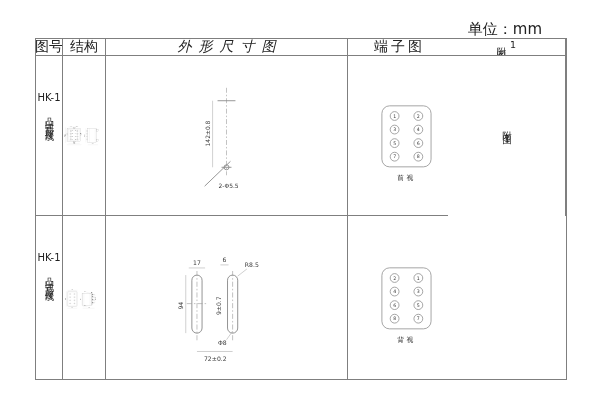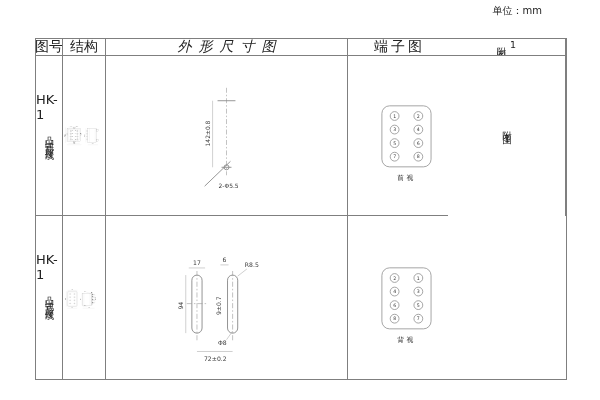--- a/index.html
+++ b/index.html
@@ -1,32 +1,32 @@
 <!DOCTYPE html>
 <html><head>
 <meta charset="utf-8">
 <style>
   * { margin:0; padding:0; box-sizing:border-box; }
   html,body { width:600px; height:400px; }
   body { font-family:"DejaVu Sans","Liberation Sans",sans-serif; background:#ffffff; color:#2f2f2f; }
   .canvas { position:relative; width:600px; height:400px; background:#fff; overflow:hidden; }
-  .unit-label { position:absolute; top:4px; right:58px; font-size:10px; color:#222; }
+  .unit-label { position:absolute; top:20px; right:58px; font-size:15px; color:#222; }
   .spec-table { position:absolute; left:35px; top:38px; width:532px; height:342px;
     display:grid; grid-template-columns:27px 43px 242px 100px 118px; grid-template-rows:17px 160px 163px;
     border:1px solid #7f7f7f; }
   .c { border-right:1px solid #7f7f7f; border-bottom:1px solid #7f7f7f; position:relative;
        display:flex; align-items:center; justify-content:center; overflow:hidden; }
   .lastcol { border-right:none; }
   .lastrow { border-bottom:none; }
   .hd { font-size:14px; color:#222; white-space:nowrap; }
   .sp7 { letter-spacing:7px; padding-left:7px;font-style:italic; }
   .sp3 { letter-spacing:3px; padding-left:3px; }
   .vt { writing-mode:vertical-lr; text-orientation:upright; font-size:9.5px; letter-spacing:5px; color:#222; }
   .struct-cell { flex-direction:column; justify-content:flex-start; padding-top:36px; gap:7px; }
-  .model { font-size:13px; color:#222; }
+  .model { font-size:10px; color:#222; }
   .vts { writing-mode:vertical-lr; text-orientation:upright; font-size:9px; letter-spacing:3px; color:#222; }
   .dcell svg { display:block; width:100%; height:100%; }
   .ln  { fill:none; stroke:#8a8a8a; stroke-width:0.9; }
   .ln2 { fill:none; stroke:#ababab; stroke-width:0.55; }
   .cl  { fill:none; stroke:#9a9a9a; stroke-width:0.6; stroke-dasharray:5 2 1.5 2; }
   svg text { font-family:"DejaVu Sans",sans-serif; fill:#3c3c3c; }
   .dim { font-size:6px; }
   .num { font-size:5.5px; }
   .viewlbl { font-size:8px; letter-spacing:3px; fill:#2a2a2a; }
 </style>

